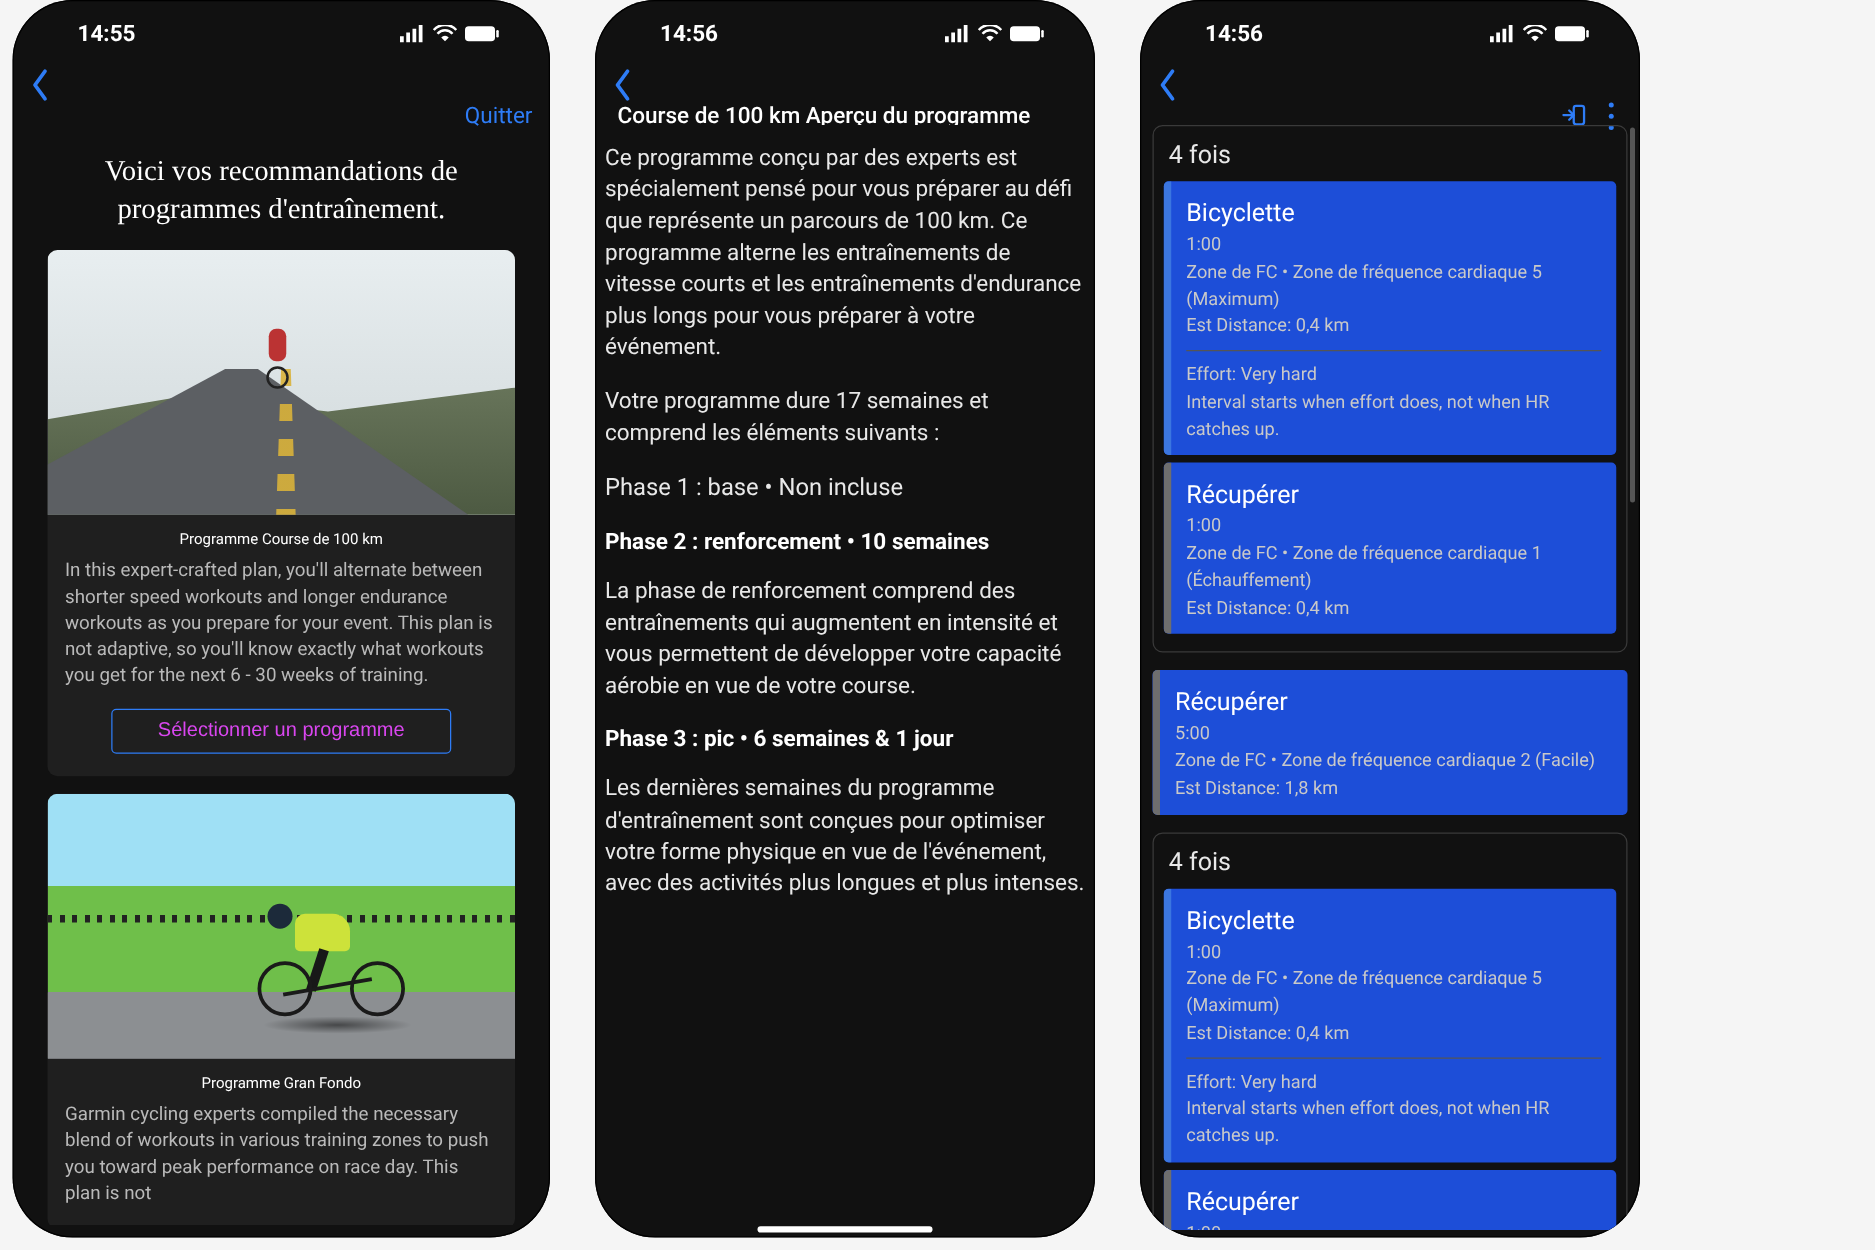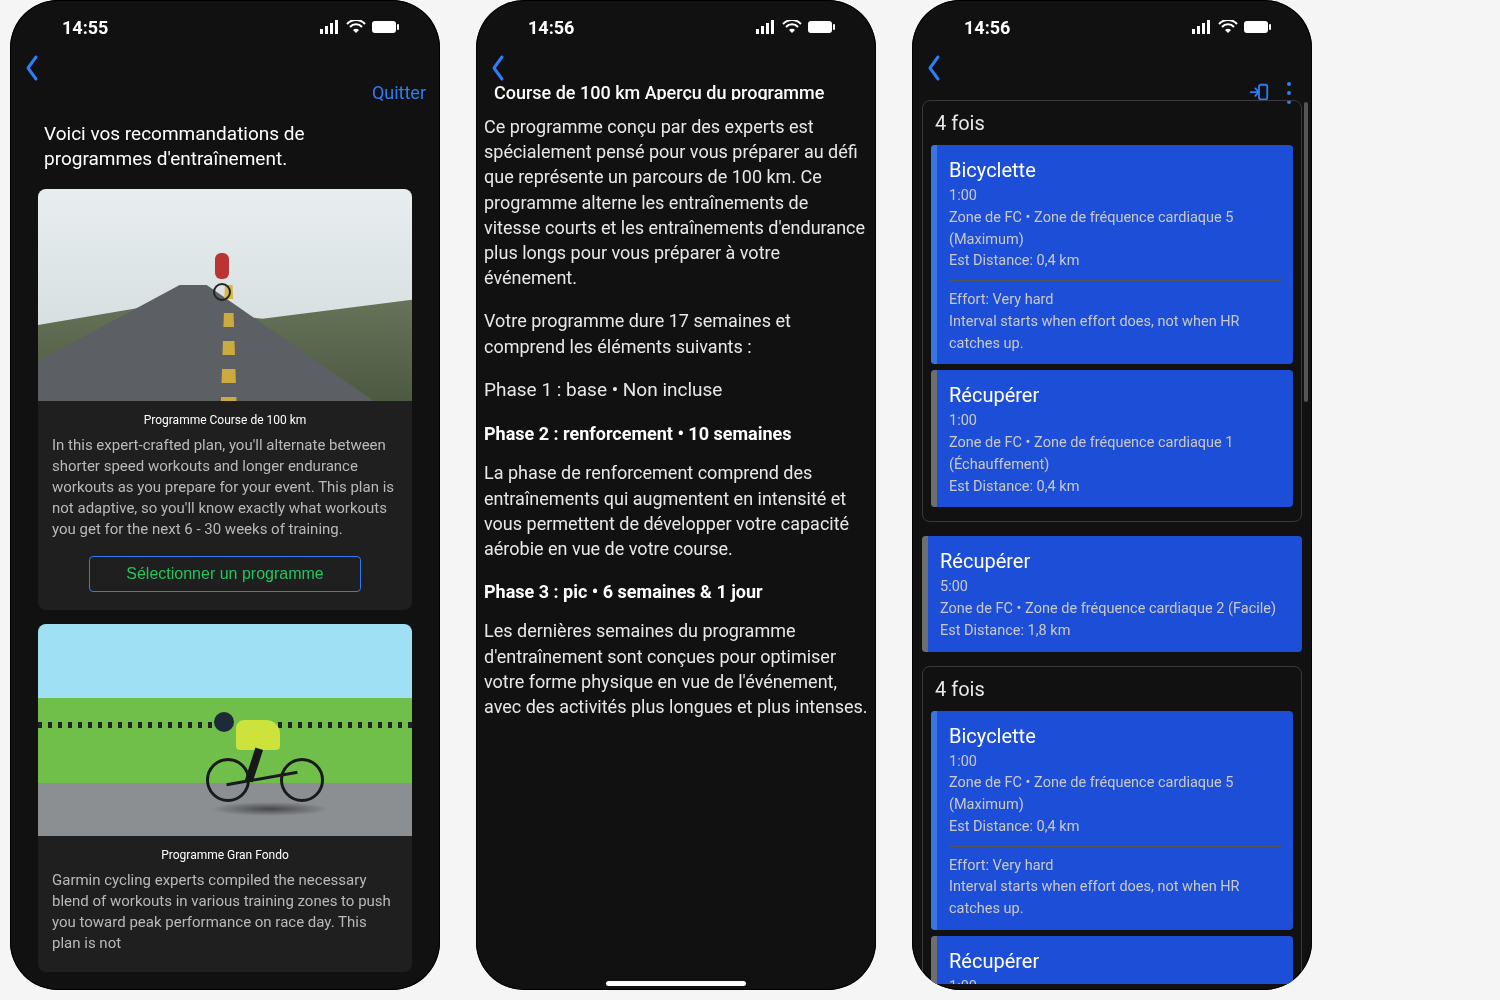--- a/index.html
+++ b/index.html
@@ -53,21 +53,21 @@
     font-weight: 500;
     white-space: nowrap;
     overflow: hidden;
   }
   .nav-title.left { text-align:left; padding-left:4px; font-size:18px;}
   .chevron-back {
     width: 16px; height: 28px; color:#2e7cf6;
   }
   .quitter { color:#2e7cf6; font-size:18px; }
   .content { padding: 10px 16px 0 16px; color:#ddd; overflow:hidden; height: 880px; }
-  .recs-title { color:#fff; text-align:left; font-size:19px; padding: 12px 18px 18px; line-height:1.3; }
+  .recs-title { color:#fff; text-align:center; font-size:23px; padding: 12px 18px 18px; line-height:1.3;font-family:Liberation Serif, serif; }
   .card {
     background:#1f1f1f; border-radius:8px; overflow:hidden; margin: 0 12px 14px;
   }
   .card-img {
     width:100%; height:212px; position:relative; overflow:hidden;
   }
   .sky { position:absolute; inset:0; background: linear-gradient(#e8eef0,#cfd7d9); }
   .hill { position:absolute; bottom:0; left:0; right:0; height:60%; background: linear-gradient(#6d7a5f,#4d5a42); clip-path: polygon(0 40%, 30% 25%, 60% 35%, 100% 20%, 100% 100%, 0 100%); }
   .road1 { position:absolute; bottom:0; left:0; right:0; height:55%; background:#5c5f63; clip-path: polygon(38% 0, 45% 0, 90% 100%, -20% 100%); }
   .center-line { position:absolute; bottom:0; left:38%; width:26%; height:55%; background:repeating-linear-gradient( to bottom, #d9b23a 0 14px, transparent 14px 28px); clip-path: polygon(46% 0, 54% 0, 58% 100%, 42% 100%); opacity:.9;}
@@ -83,21 +83,21 @@
   .cyclist2 .leg{ position:absolute; top:36px; left:40px; width:8px;height:34px;background:#181818; transform:rotate(18deg);}
   .cyclist2 .w1,.cyclist2 .w2{ position:absolute; bottom:0; width:44px;height:44px;border:3px solid #1a1a1a;border-radius:50%; }
   .cyclist2 .w1{ left:-4px;} .cyclist2 .w2{ right:-4px;}
   .cyclist2 .bar{ position:absolute; bottom:22px; left:16px; width:72px; height:3px; background:#1a1a1a; transform:rotate(-10deg);}
   .cyclist2 .shadow{ position:absolute; bottom:-14px; left:0; width:120px;height:14px;background:radial-gradient(ellipse at center, rgba(0,0,0,.5),transparent 70%);}
   .card-body { padding: 12px 14px 18px; }
   .card-title { color:#fff; text-align:center; font-size:12px; margin-bottom:8px; }
   .card-desc { color:#b9b9b9; font-size:15px; line-height:1.4; }
   .select-btn {
     display:block; margin:16px auto 0; padding:8px 36px;
-    border:1px solid #2e7cf6; color:#22c55e; background:transparent;
+    border:1px solid #2e7cf6; color:#d946ef; background:transparent;
     border-radius:4px; font-size:16px;text-align:right;
   }
   
   .ov-text { color:#e8e8e8; font-size:18px; line-height:1.4; padding: 14px 8px 0; }
   .ov-text p { margin-bottom:18px; }
   .ov-text .phase { font-weight:700; color:#fff; font-size:18px; margin-bottom:14px; }
   
   .scrollarea { position:absolute; top:100px; bottom:6px; left:6px; right:6px; overflow:hidden; }
   .scrollbar { position:absolute; top:102px; right:4px; width:4px; height:300px; background:#555; border-radius:2px; }
   .rep-group { border:1px solid #3a3a3a; border-radius:8px; margin:0 4px 14px; padding-bottom:8px; overflow:hidden;}

